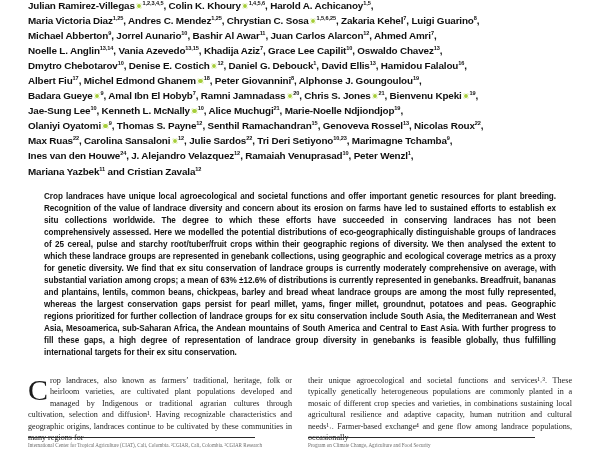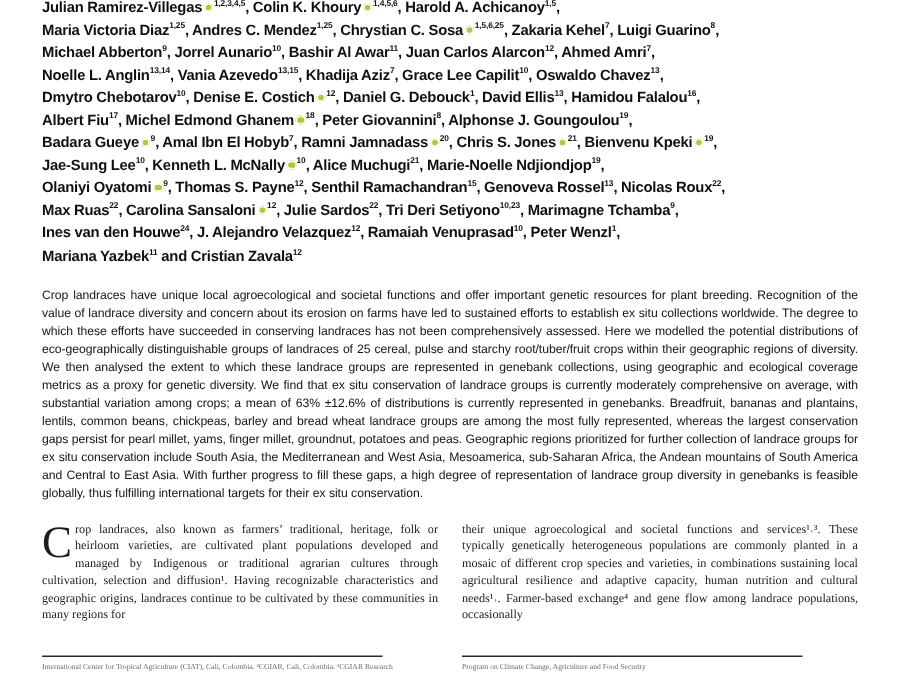--- a/index.html
+++ b/index.html
@@ -55,27 +55,27 @@
     top: 0px;
     margin-left: 1.2px;
     margin-right: 0.2px;
     vertical-align: baseline;
     box-shadow: inset 0 0 0 1.1px #ffffff;
   }
 
   
   .abstract {
     font-family: "Liberation Sans", sans-serif;
-    font-weight: normal;
+    font-weight: bold;
     font-size: 8.15px;
     line-height: 12.0px;
     letter-spacing: -0.03px;
     color: #131313;
     text-align: justify;
-    margin: 0;
+    margin: 16px;
     margin-top: 12px;
     word-spacing: 0.05px;
   }
 
   
   .body-cols {
     margin-top: 12px;
     display: flex;
     gap: 16px;
     font-family: "Liberation Serif", serif;

